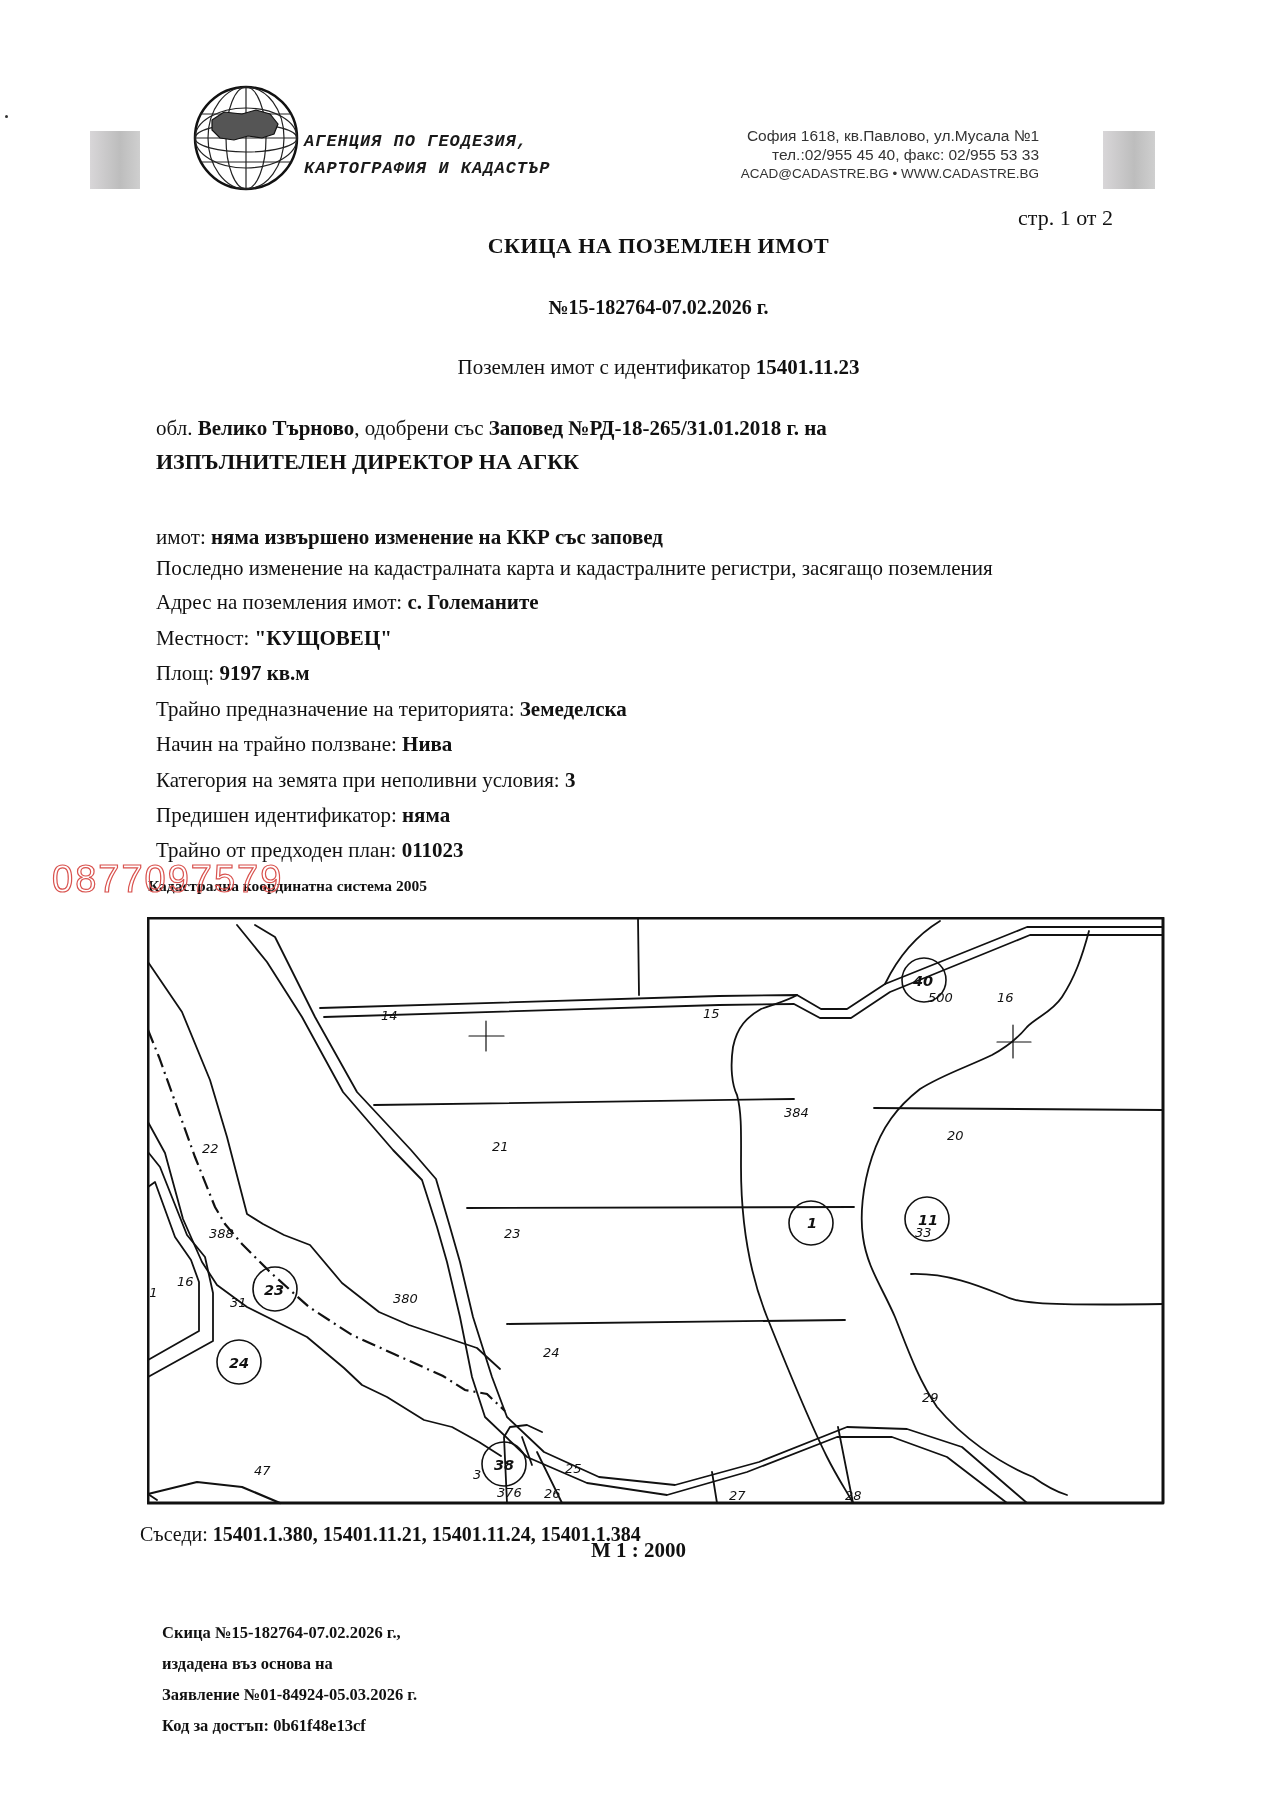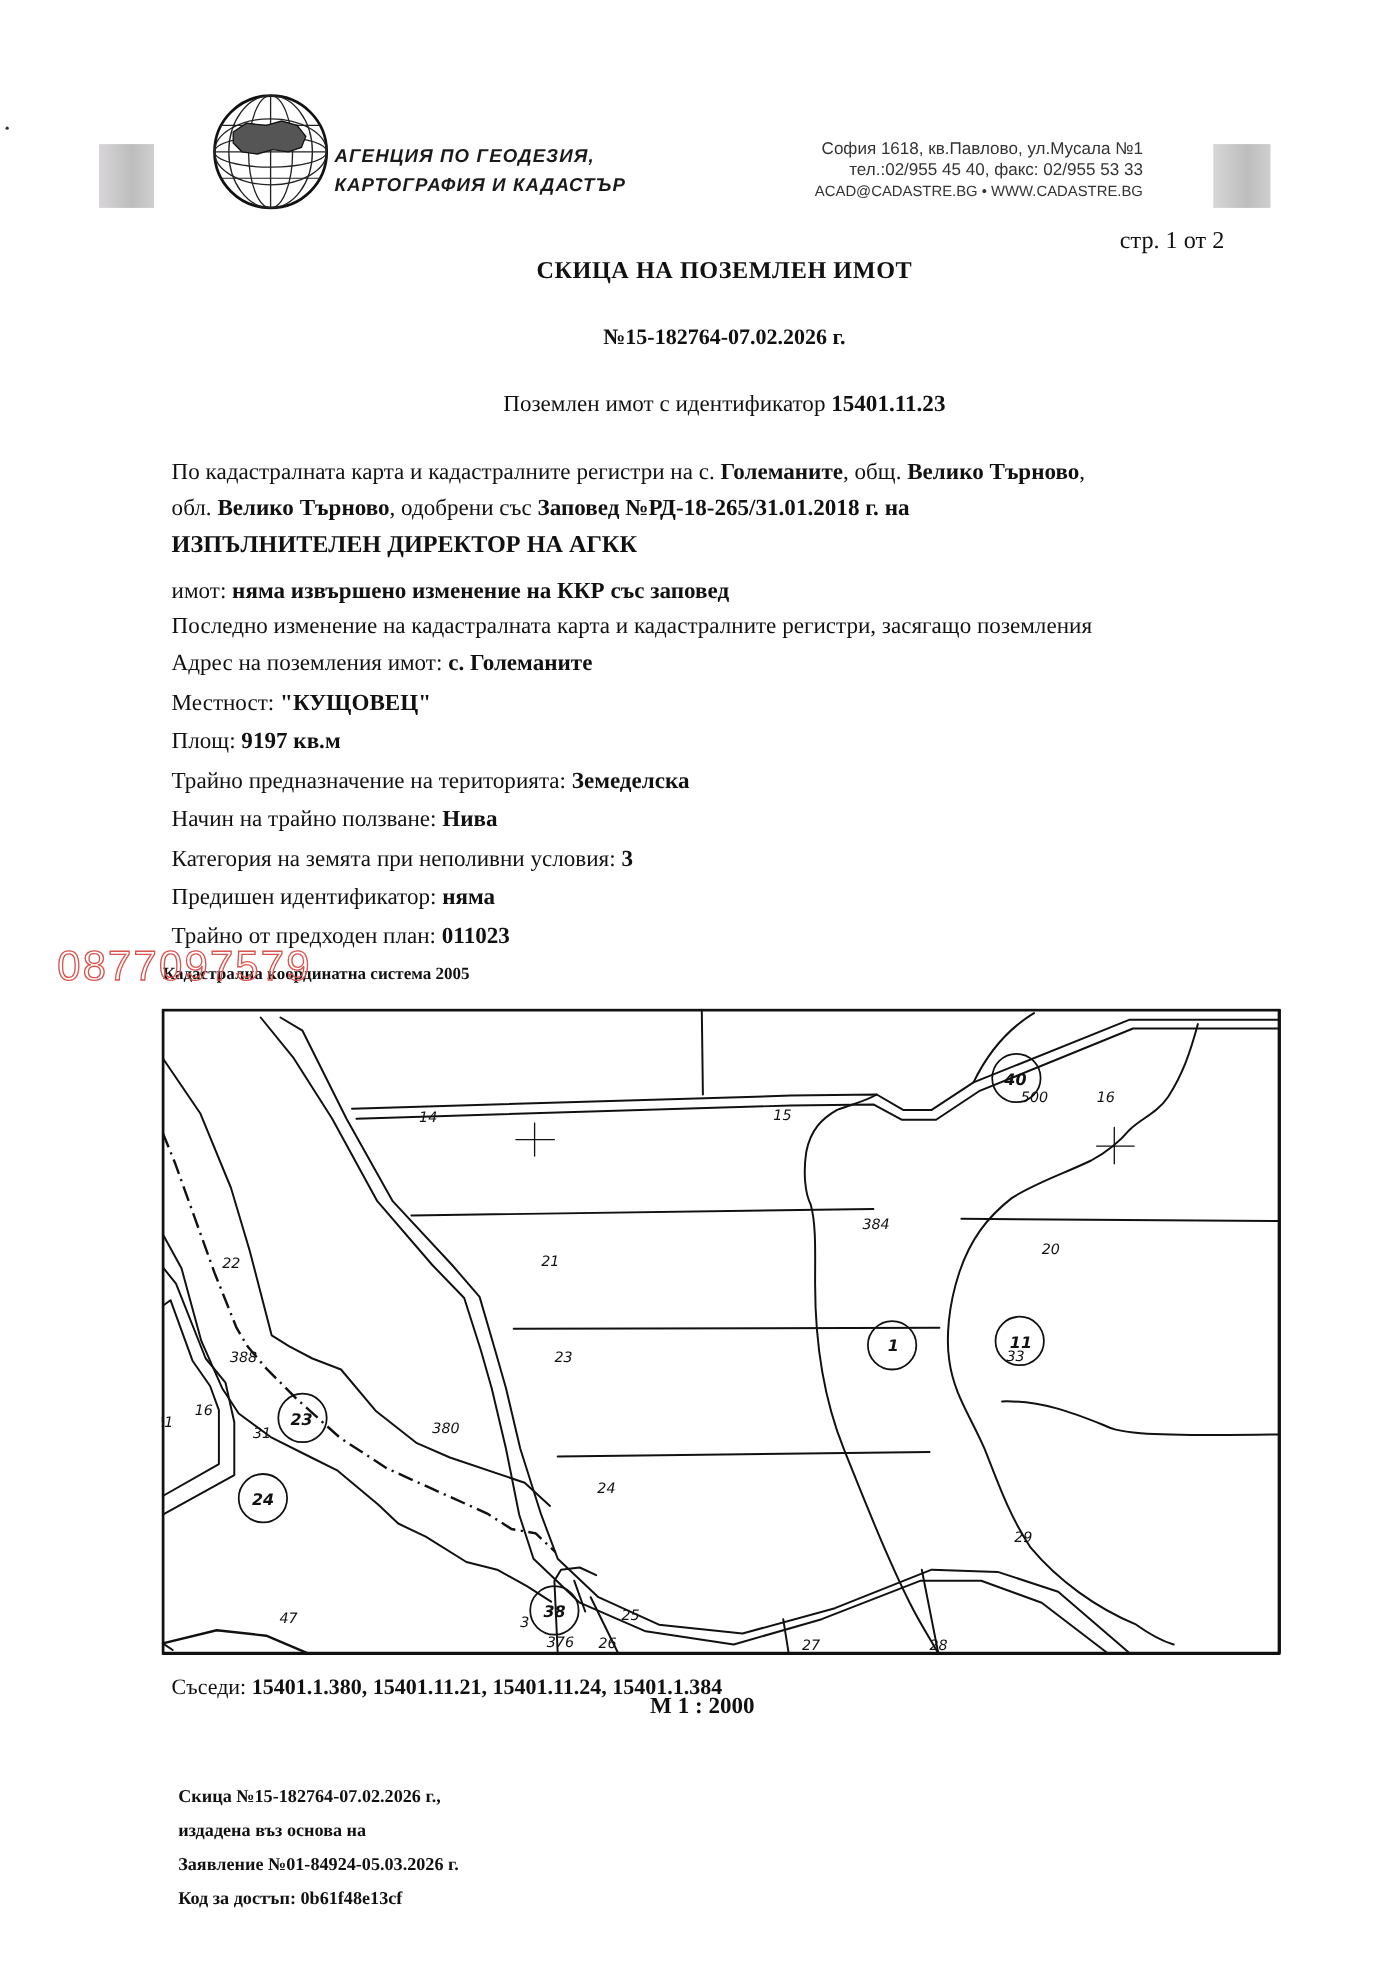--- a/index.html
+++ b/index.html
@@ -1,36 +1,36 @@
 <!DOCTYPE html>
 <html><head>
 <meta charset="utf-8">
 <style>
   html, body { margin:0; padding:0; background:#ffffff; }
   body { width:1261px; height:1800px; position:relative; overflow:hidden; color:#111; font-family:"Liberation Serif", serif; }
   .abs { position:absolute; }
   .gray-patch { position:absolute; background:linear-gradient(90deg,#d8d6d8,#bdbdbd 60%,#cfcfcf); }
-  .logo-text { font-family:Liberation Sans, sans-serif; font-weight:bold; font-style:italic; font-size:17px; letter-spacing:1px; line-height:27px; color:#1a1a1a; }
+  .logo-text { font-family:Liberation Mono, monospace; font-weight:bold; font-style:italic; font-size:17px; letter-spacing:1px; line-height:27px; color:#1a1a1a; }
   .contact { font-family:"Liberation Sans", sans-serif; font-size:15.5px; line-height:19px; color:#333; text-align:right; }
   .contact .small { font-size:13.5px; }
   .page-no { font-size:22px; }
   .title { font-weight:bold; font-size:22px; width:100%; text-align:center; letter-spacing:0.5px; }
   .doc-no { font-weight:bold; font-size:20px; width:100%; text-align:center; }
   .ident { font-size:21px; width:100%; text-align:center; }
   .para { font-size:21px; line-height:33px; left:156px; width:990px; }
   .b { font-weight:bold; }
   .line { font-size:21px; left:156px; white-space:nowrap; }
   .heading-big { font-size:22px; font-weight:bold; }
   .coord-title { font-weight:bold; font-size:15.5px; left:148px; }
   .watermark { font-family:"Liberation Sans", sans-serif; font-size:38px; color:transparent; -webkit-text-stroke:1.2px #d9534f; letter-spacing:2px; }
   .map { left:147px; top:917px; }
   .map text { font-family:"DejaVu Sans", sans-serif; font-style:italic; font-size:13px; fill:#111; }
   .map text.pt { font-size:14.5px; font-weight:bold; }
   .scale { font-weight:bold; font-size:21px; }
-  .neighbors { font-size:20px; left:156px; }
+  .neighbors { font-size:20px; left:140px; }
   .footer { font-size:16.5px; line-height:31px; left:162px; }
 </style>
 </head>
 <body>
 
 <div class="gray-patch" style="left:90px;top:131px;width:50px;height:58px;"></div>
 <div class="gray-patch" style="left:1103px;top:131px;width:52px;height:58px;"></div>
 <div class="abs" style="left:5px;top:115px;width:3px;height:3px;background:#333;border-radius:50%;"></div>
 
 <div>
@@ -58,23 +58,20 @@
   <div class="abs page-no" style="left:1018px;top:205px;">стр. 1 от 2</div>
 </div>
 
 <div class="abs title" style="top:233px;left:28px;">СКИЦА НА ПОЗЕМЛЕН ИМОТ</div>
 <div class="abs doc-no" style="top:296px;left:28px;">№15-182764-07.02.2026 г.</div>
 <div class="abs ident" style="top:355px;left:28px;">
   <span>Поземлен имот с идентификатор </span><span class="b">15401.11.23</span>
 </div>
 
 <div class="abs para" style="top:412px;">
-  <div style="white-space:nowrap;">
-    <span>По кадастралната карта и кадастралните регистри на с. </span><span class="b">Големаните</span><span>, общ. </span><span class="b">Велико Търново</span><span>,</span>
-  </div>
   <div style="white-space:nowrap;">
     <span>обл. </span><span class="b">Велико Търново</span><span>, одобрени със </span><span class="b">Заповед №РД-18-265/31.01.2018 г. на</span>
   </div>
   <div class="heading-big">ИЗПЪЛНИТЕЛЕН ДИРЕКТОР НА АГКК</div>
 </div>
 
 <div class="abs para" style="top:522px;line-height:31px;">
   <div style="white-space:nowrap;"><span>имот: </span><span class="b">няма извършено изменение на ККР със заповед</span></div>
   <div style="white-space:nowrap;">Последно изменение на кадастралната карта и кадастралните регистри, засягащо поземления</div>
 </div>

